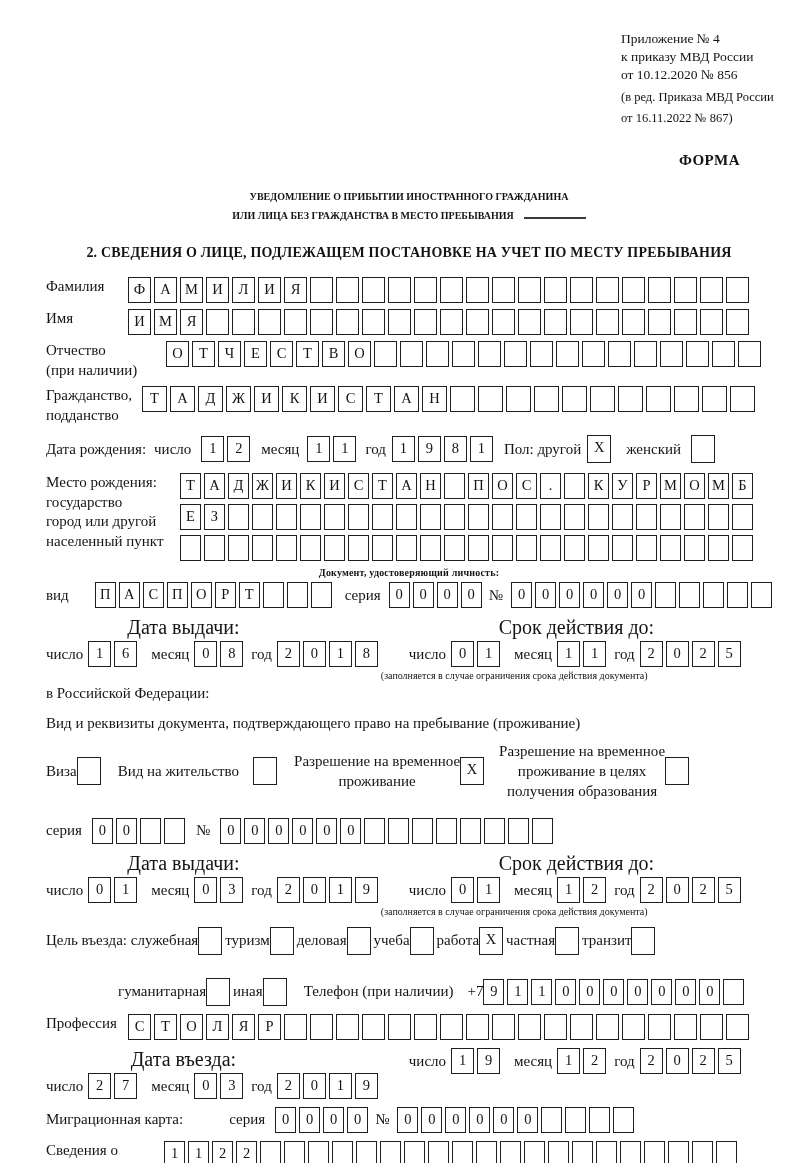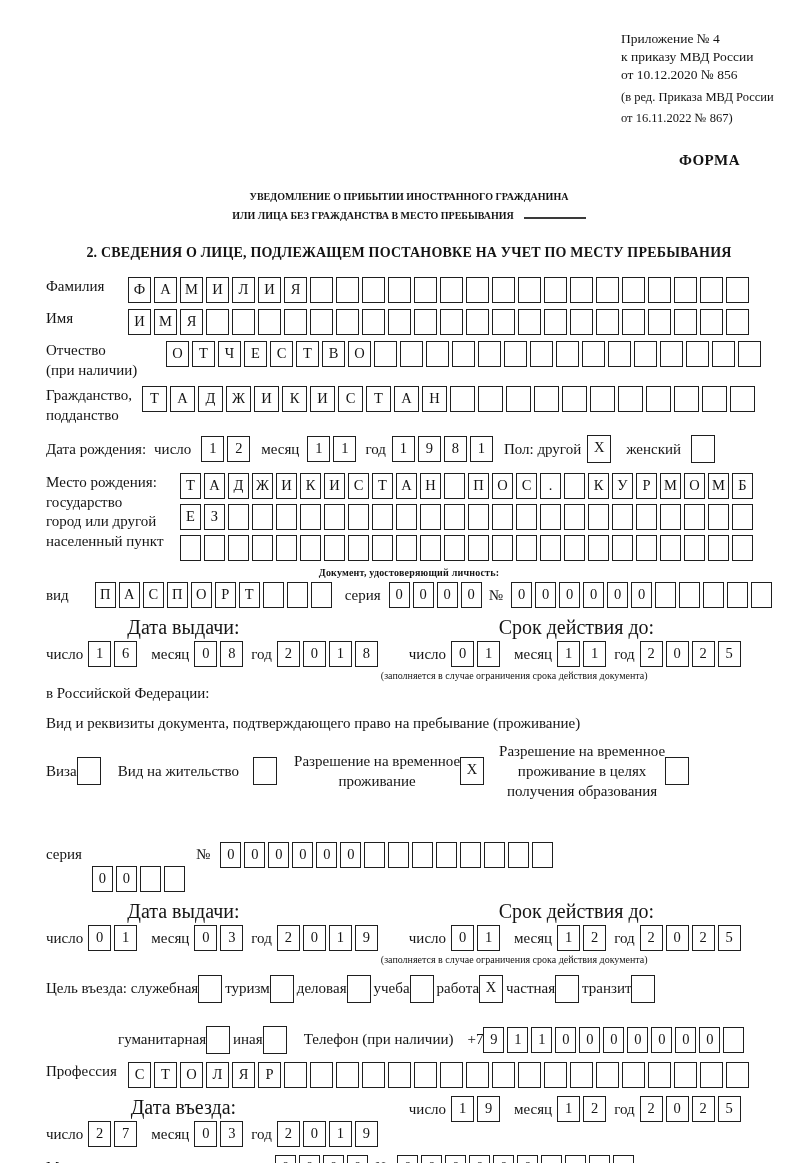--- a/index.html
+++ b/index.html
@@ -180,21 +180,21 @@
     <span class="opt-text stack" style="margin-left:12px;">
       <span>Разрешение на временное</span>
       <span>проживание в целях</span>
       <span>получения образования</span>
     </span>
     <span class="cells checkbox"><span class="cell"></span></span>
   </div>
 
   <div class="row" style="align-items:center;margin-top:16px;">
     <span class="lbl">серия</span>
-    <span class="cells compact" style="margin-left:10px;margin-top:48px;"><span class="cell">0</span><span class="cell">0</span><span class="cell"></span><span class="cell"></span></span>
+    <span class="cells compact" style="margin-left:10px;"><span class="cell">0</span><span class="cell">0</span><span class="cell"></span><span class="cell"></span></span>
     <span class="lbl" style="margin:0 10px 0 8px;">№</span>
     <span class="cells compact"><span class="cell">0</span><span class="cell">0</span><span class="cell">0</span><span class="cell">0</span><span class="cell">0</span><span class="cell">0</span><span class="cell"></span><span class="cell"></span><span class="cell"></span><span class="cell"></span><span class="cell"></span><span class="cell"></span><span class="cell"></span><span class="cell"></span></span>
   </div>
 
   <div class="dates-row">
     <div class="date-block-left">
       <div class="date-heading">Дата выдачи:</div>
       <div class="date-fields">
         <span class="t">число</span>
         <span class="cells"><span class="cell">0</span><span class="cell">1</span></span>

